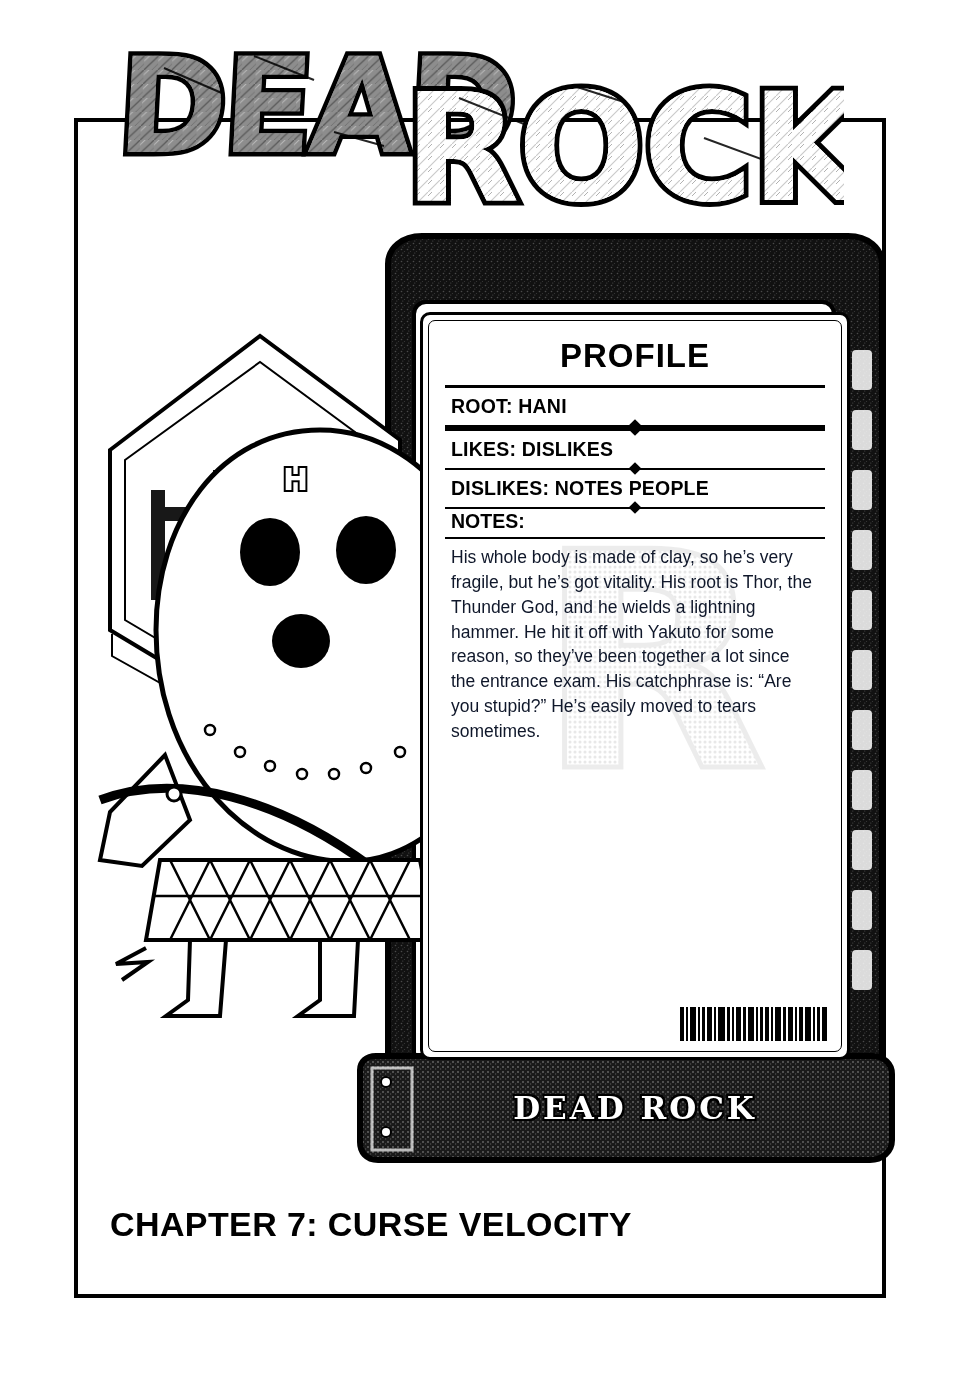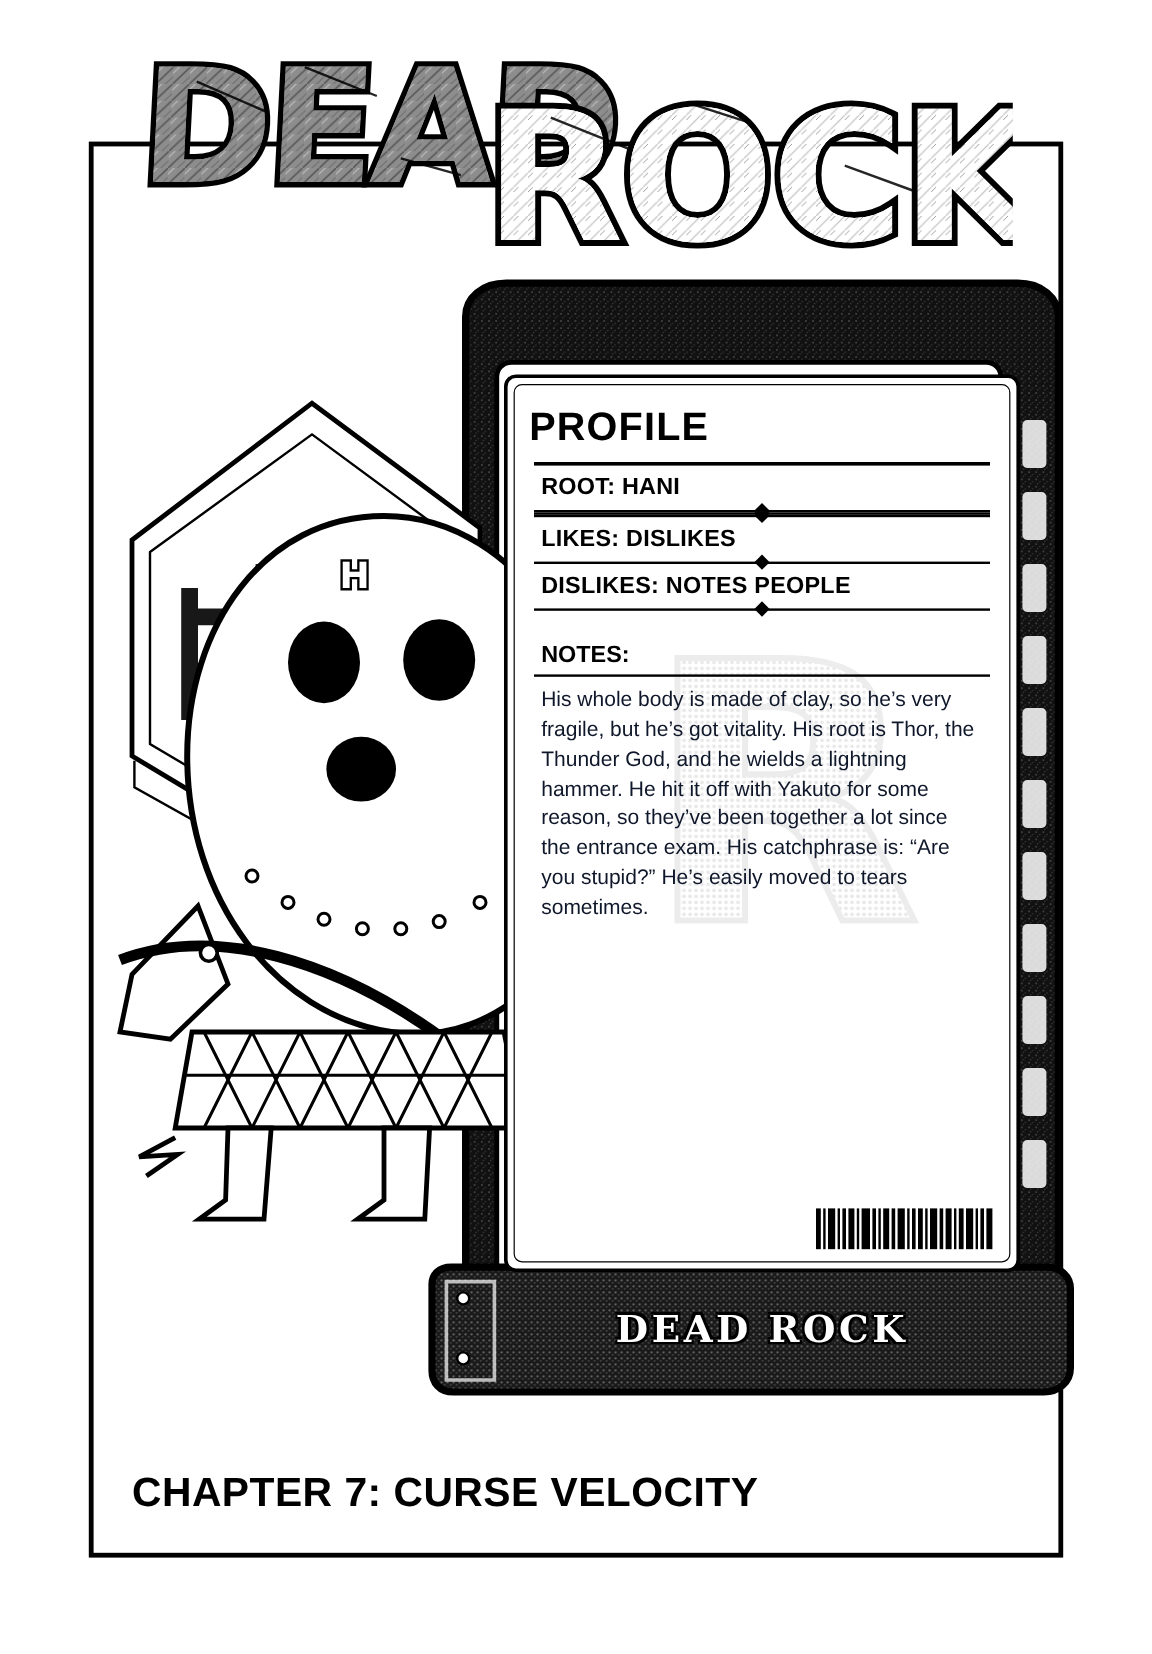--- a/index.html
+++ b/index.html
@@ -99,20 +99,21 @@
     pointer-events: none;
     opacity: 0.32;
   }
 
   .profile-inner {
     position: relative;
     z-index: 2;
   }
 
   .profile-title {
+    text-align: center;
     font-size: 33px;
     font-weight: bold;
     letter-spacing: 1px;
     margin: 8px 0 10px 0;
     color: #000;
   }
 
   .rule {
     height: 3px;
     background: #000;
@@ -138,21 +139,21 @@
     font-size: 19.5px;
     font-weight: bold;
     color: #000;
     padding: 7px 8px 7px 10px;
     letter-spacing: 0.2px;
   }
 
   .notes-label {
     font-size: 19.5px;
     font-weight: bold;
-    padding: 26px 8px 4px 10px;
+    padding: 1px 8px 4px 10px;
     color: #000;
   }
   .notes-body {
     font-size: 17.5px;
     line-height: 1.42;
     color: #0f172a;
     padding: 6px 12px 0 10px;
   }
 
   .barcode {
@@ -193,21 +194,20 @@
   .chapter-title {
     position: absolute;
     left: 110px;
     top: 1205px;
     width: 760px;
     font-size: 34px;
     font-weight: bold;
     letter-spacing: 0.4px;
     color: #000;
     z-index: 35;
-    margin-top: 20px;
   }
 </style>
 </head>
 <body>
 
 <div id="page">
 
   <div class="page-frame"></div>
 
   <div class="logo">

